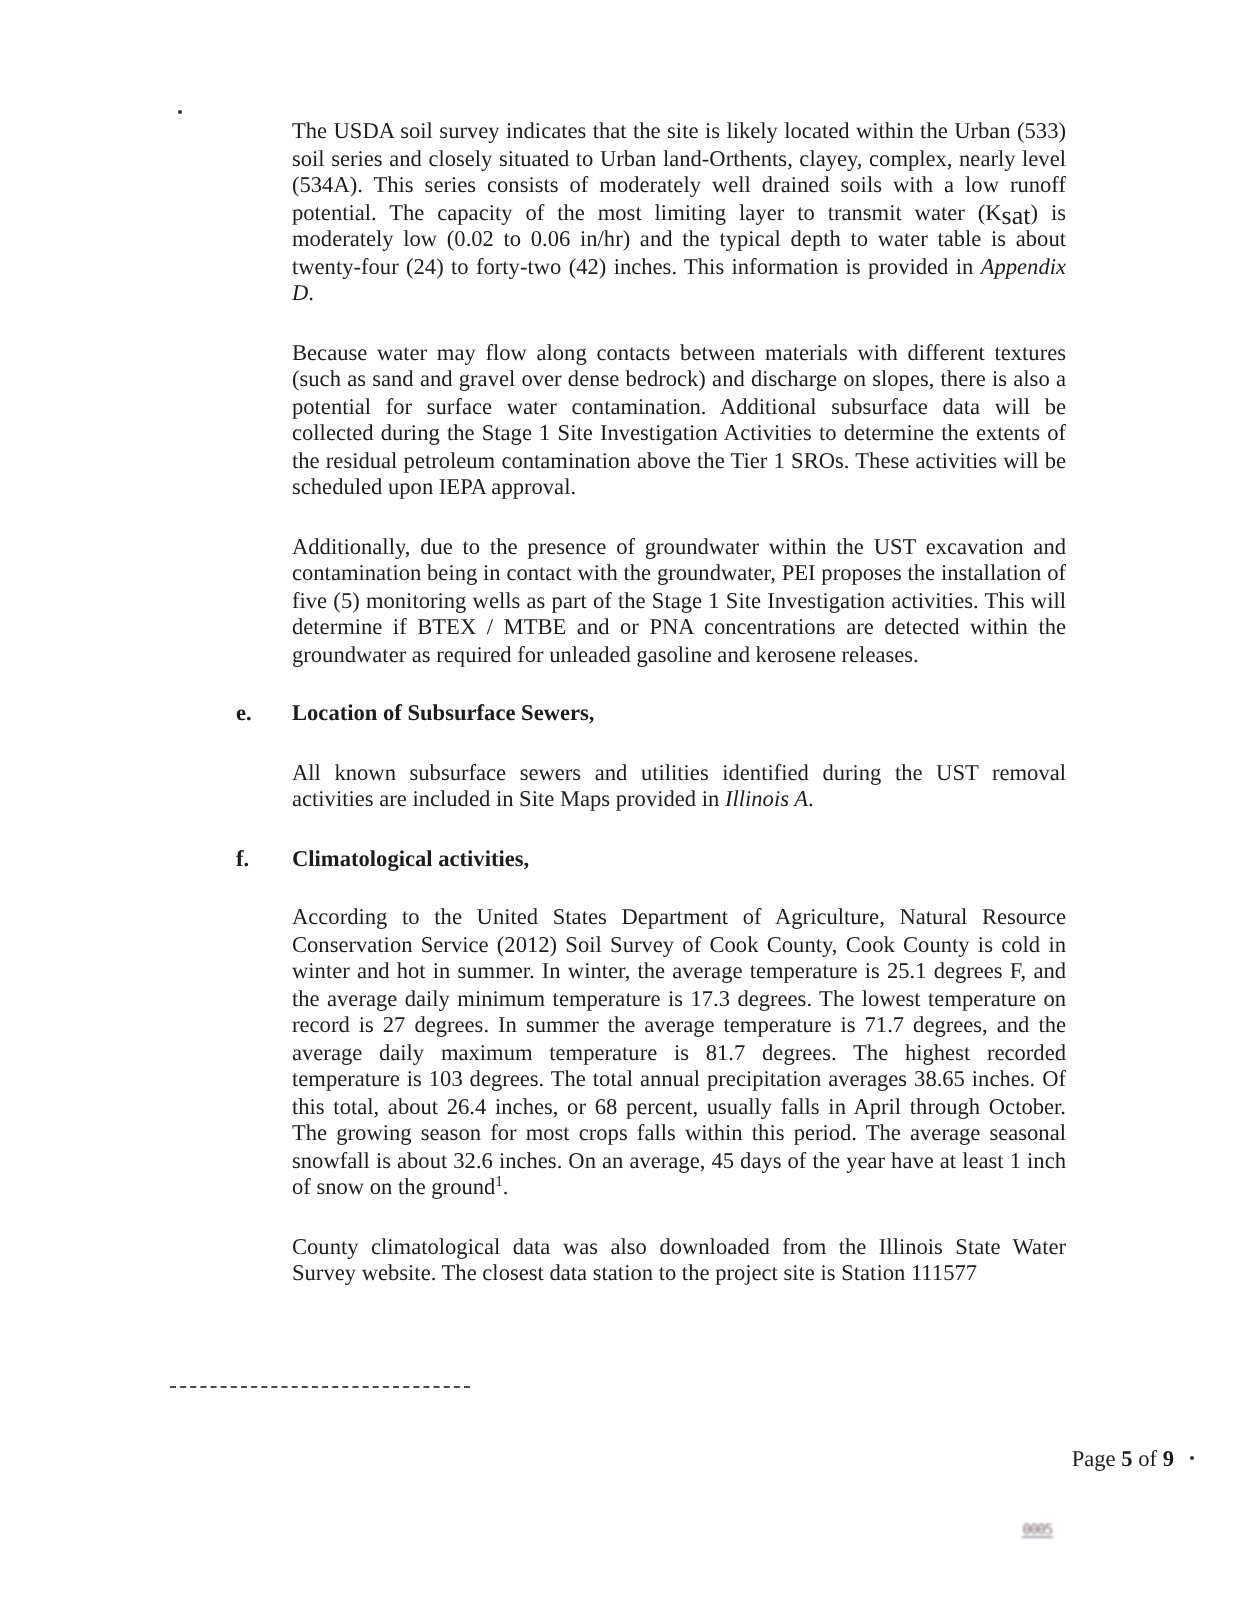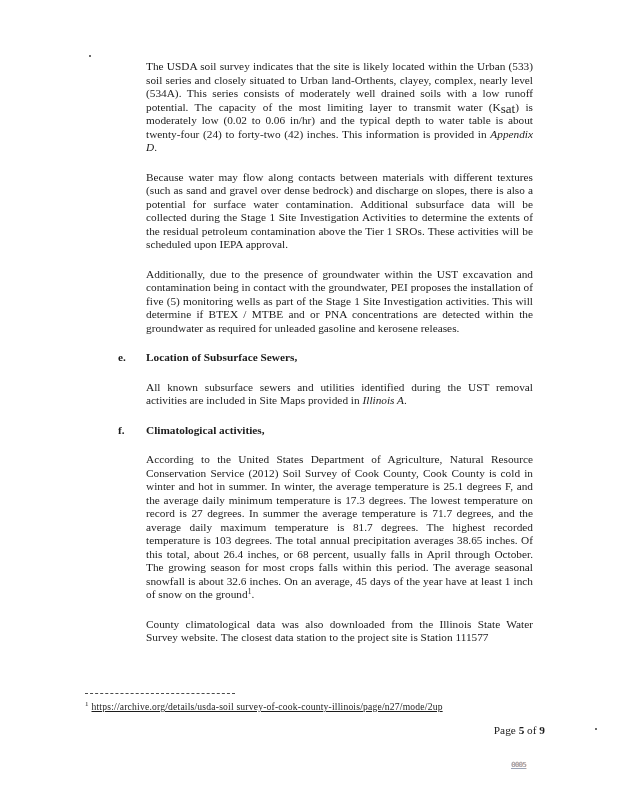--- a/index.html
+++ b/index.html
@@ -74,21 +74,21 @@
   }
   .fn-url {
     text-decoration: underline;
     color: #1c1c1c;
     letter-spacing: 0.2px;
   }
   .page-footer {
     position: absolute;
     top: 724px;
     left: 0;
-    width: 545px;
+    width: 587px;
     text-align: right;
     font-size: 11.3px;
     filter: blur(0.28px);
   }
   .page-footer b {
     font-weight: bold;
   }
   .stamp {
     position: absolute;
     left: 511px;
@@ -147,21 +147,20 @@
     </div>
 
     <p class="para"><span>According to the United States Department of Agriculture, Natural Resource Conservation Service (2012) Soil Survey of Cook County, Cook County is cold in winter and  hot in summer.  In winter, the average temperature is 25.1 degrees F, and the average daily minimum temperature is 17.3 degrees.  The lowest temperature on record is  27 degrees.  In summer the average temperature is 71.7 degrees, and the average daily maximum temperature is 81.7 degrees.  The highest recorded temperature is 103 degrees.  The total annual precipitation averages 38.65 inches.  Of this total, about 26.4 inches, or 68 percent, usually falls in April through October.  The growing season for most crops falls within this period.  The average seasonal snowfall is about 32.6 inches.  On an average, 45 days of the year have at least 1 inch of snow on the ground</span><sup>1</sup><span>.</span></p>
 
     <p class="para">County climatological data was also downloaded from the Illinois State Water Survey website.  The closest data station to the project site is Station 111577</p>
 
   </main>
 
   <div class="footnote">
     <div class="fn-rule"></div>
-    <div class="fn-line"><span class="fn-marker">1</span><a class="fn-url">https://archive.org/details/usda-soil survey-of-cook-county-illinois/page/n27/mode/2up</a></div>
   </div>
 
   <div class="page-footer"><span>Page </span><b>5</b><span> of </span><b>9</b></div>
 
   <div class="dot dot-right"></div>
 
   <div class="stamp">0005</div>
 
 </div>
 

